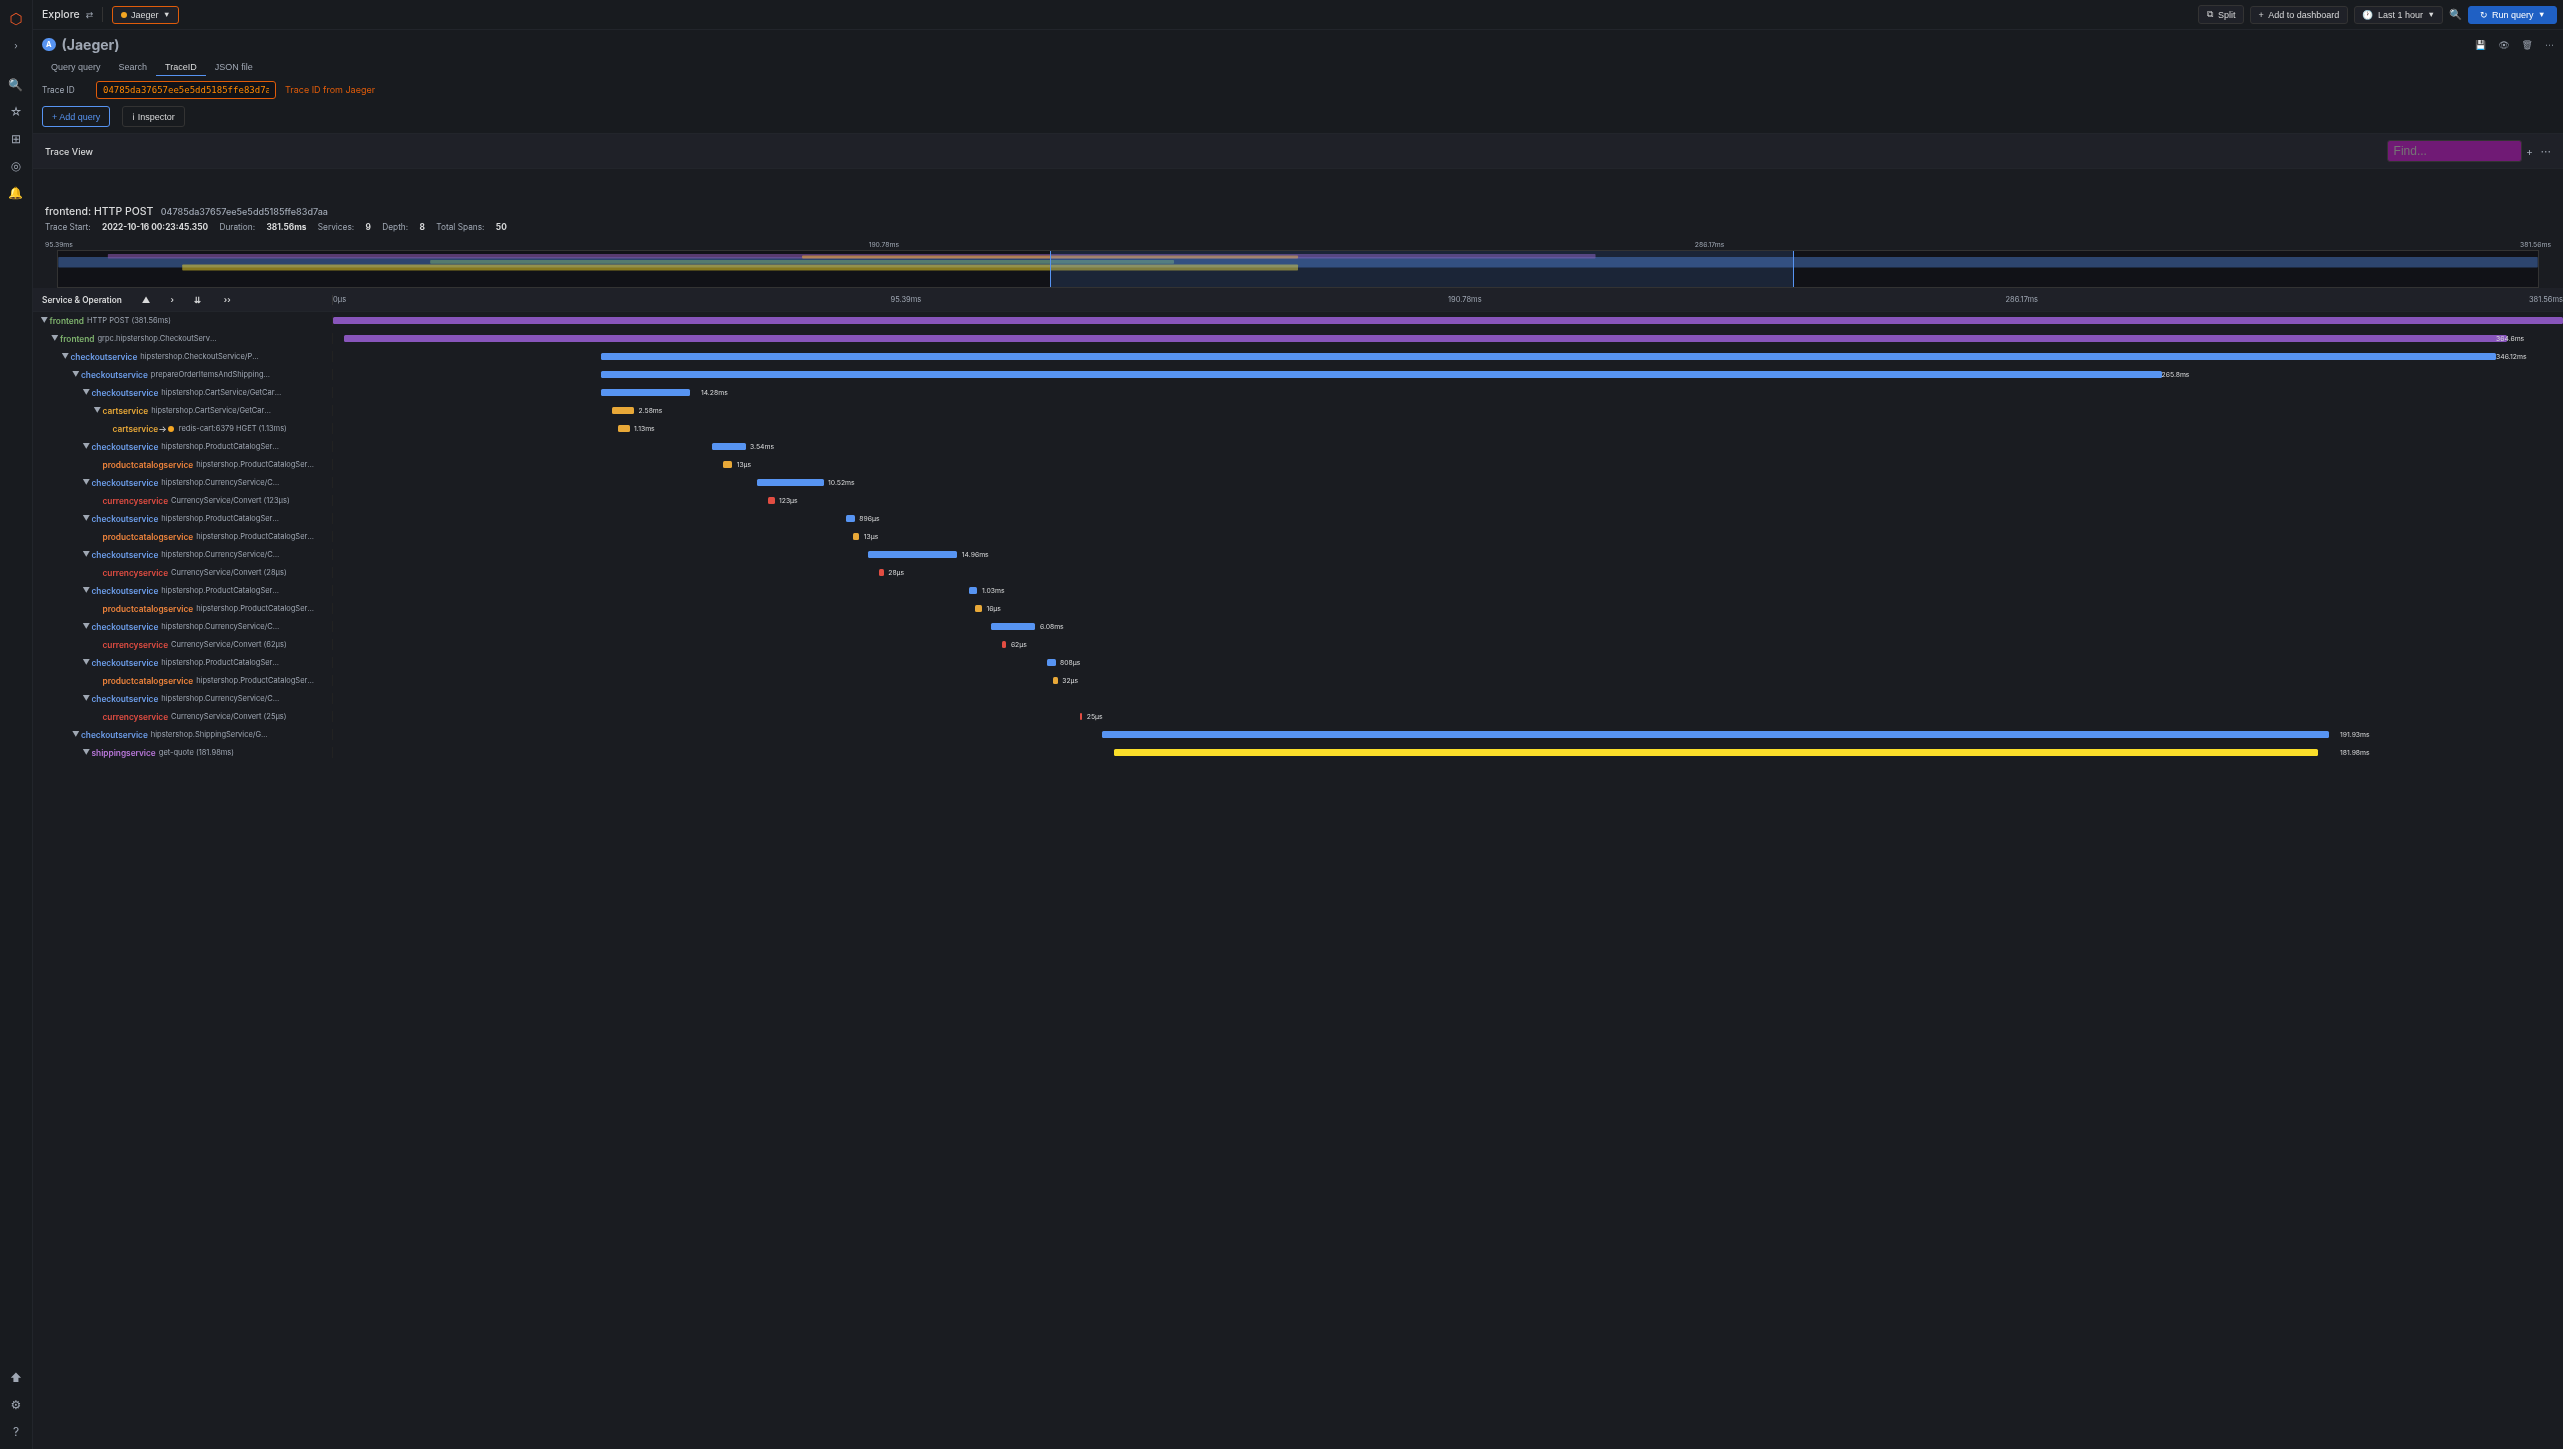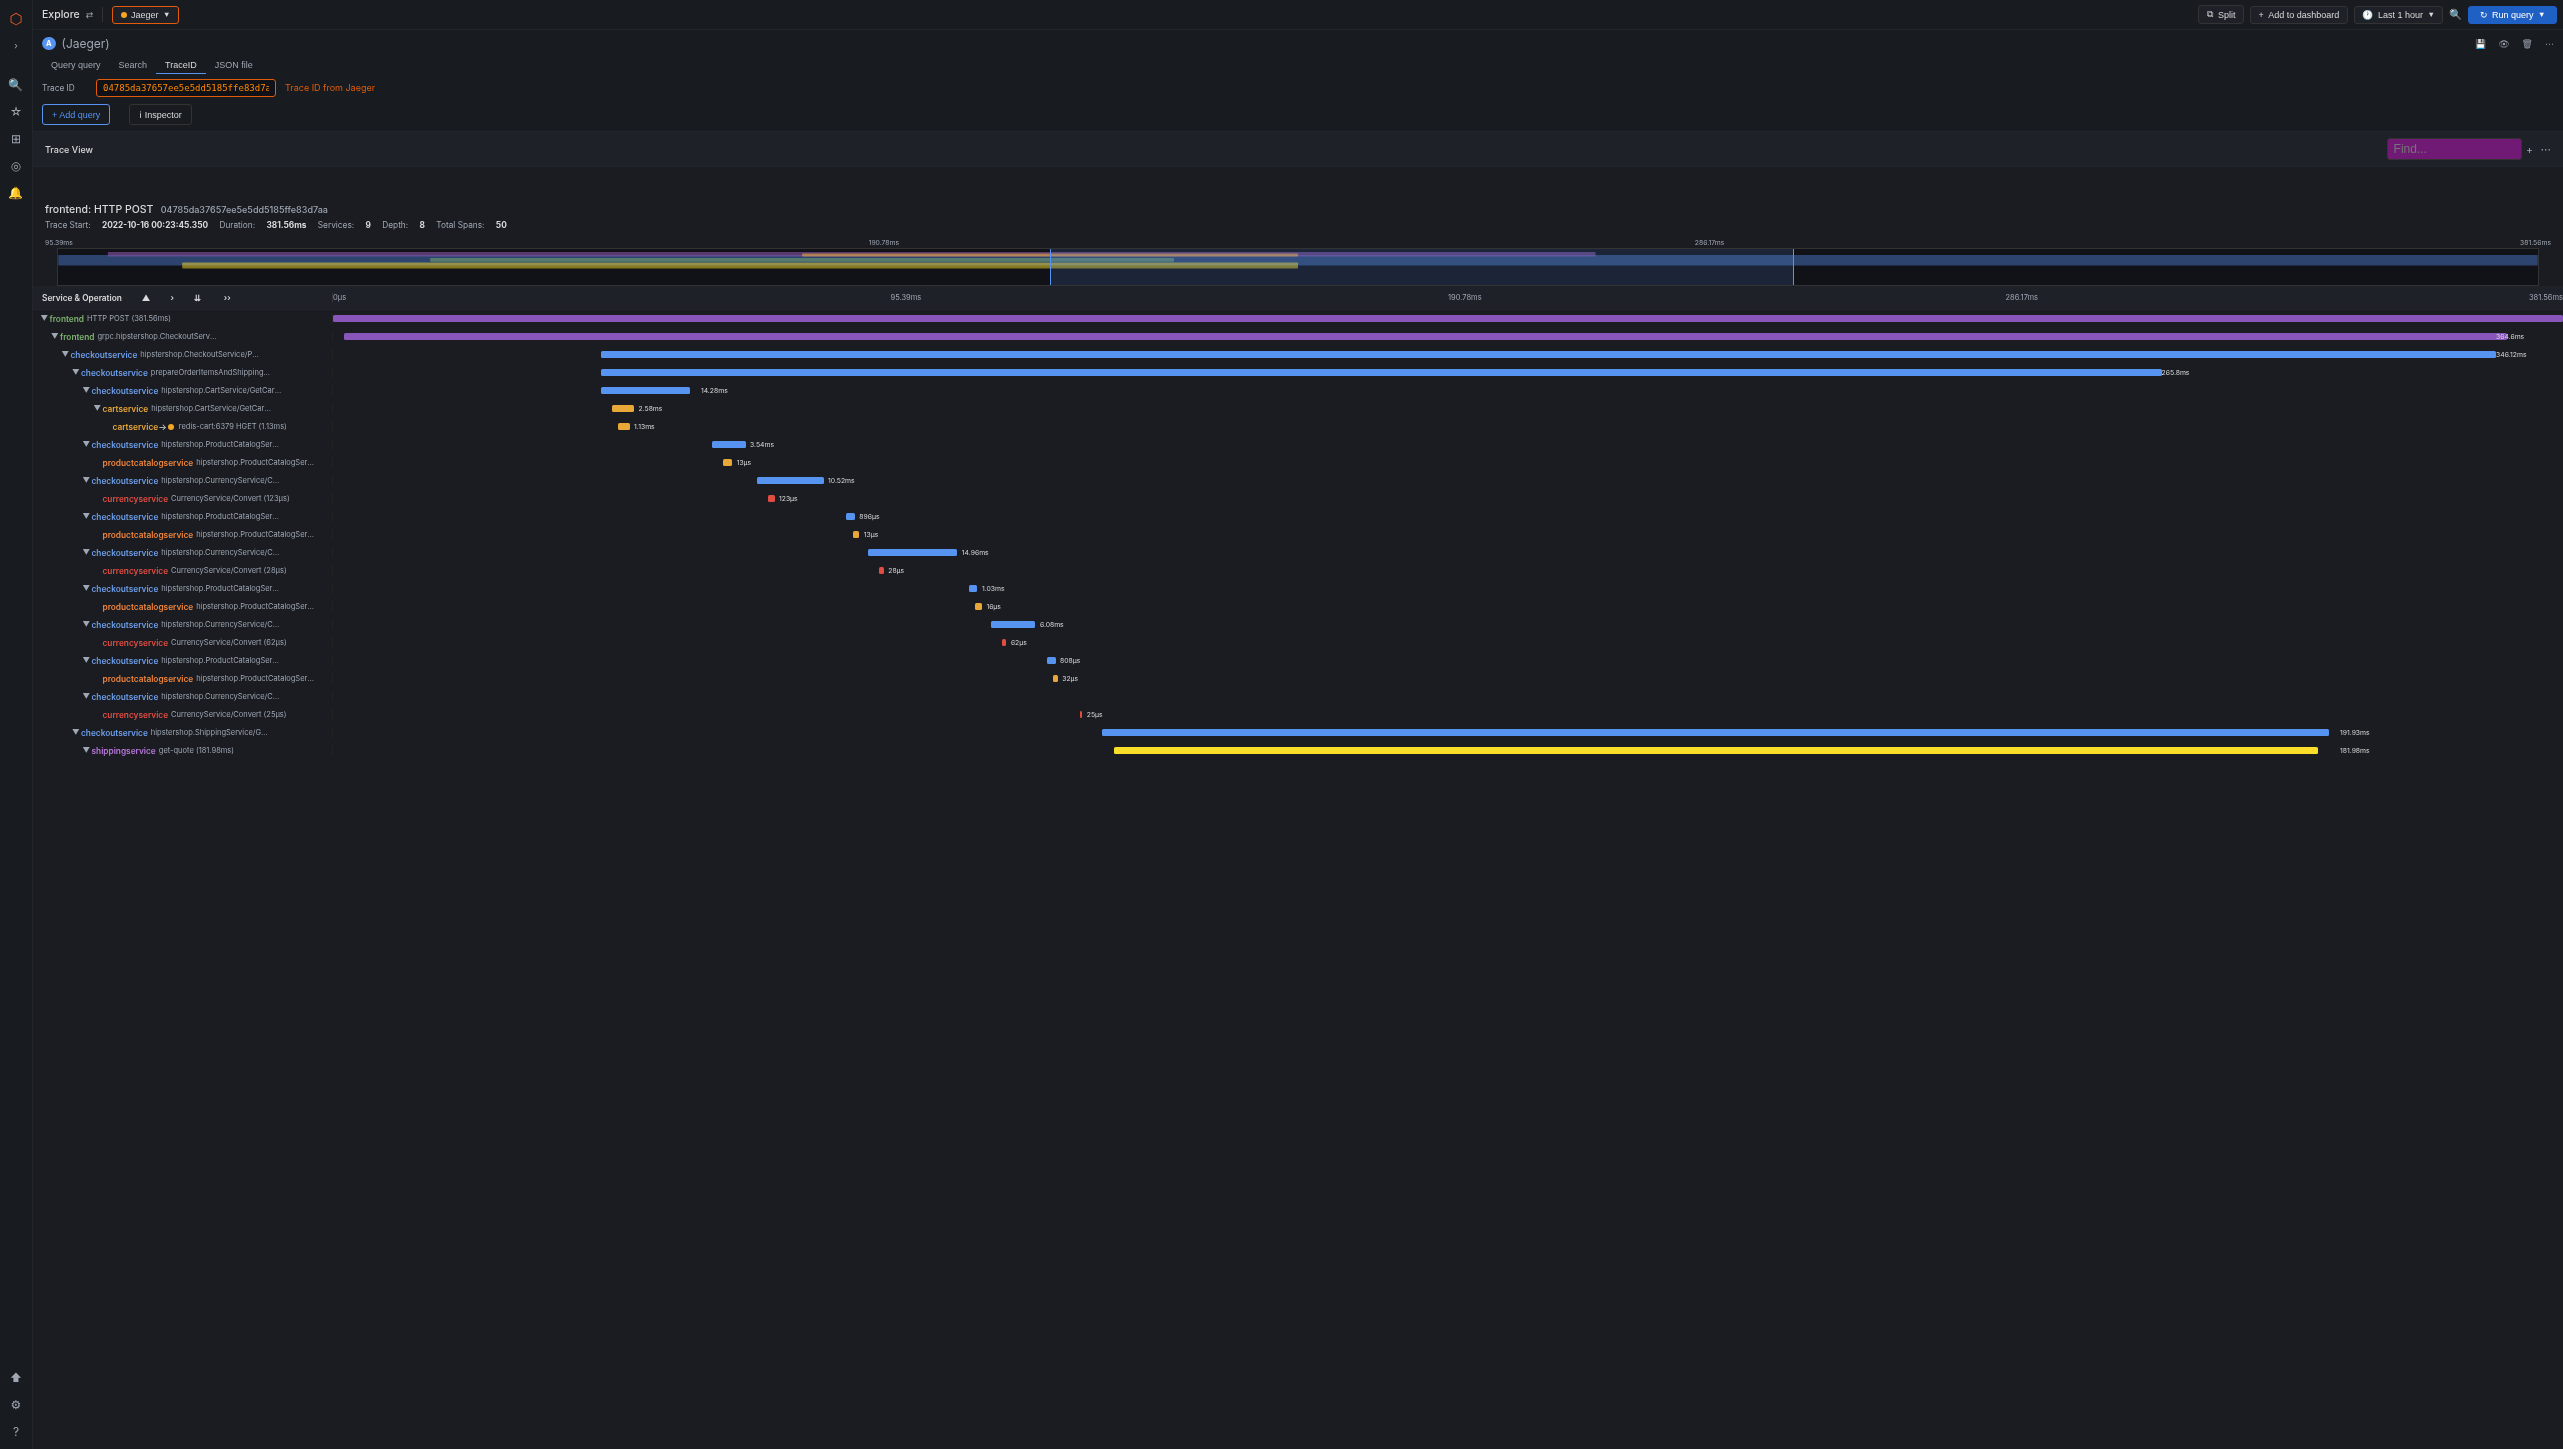--- a/index.html
+++ b/index.html
@@ -18,29 +18,29 @@
     .datasource-btn .dot { width: 6px; height: 6px; background: #f5a623; border-radius: 50%; }
     .nav-spacer { flex: 1; }
     .nav-actions { display: flex; align-items: center; gap: 6px; }
     .nav-btn { background: #1f2128; border: 0.8px solid #333; border-radius: 3px; color: #d8d9da; padding: 3px 7.5px; display: flex; align-items: center; gap: 4.5px; cursor: pointer; font-size: 9px; }
     .nav-btn-primary { background: #1f60c4; border: 0.8px solid #1f60c4; border-radius: 3px; color: #fff; padding: 3px 10.5px; display: flex; align-items: center; gap: 4.5px; cursor: pointer; font-size: 9px; font-weight: 500; }
 
     
     .query-panel { background: #181b1f; border-bottom: 0.8px solid #22252b; padding: 6px 9px; flex-shrink: 0; }
     .query-row-top { display: flex; align-items: center; gap: 6px; margin-bottom: 6px; }
     .query-label-a { background: #5794f2; color: #fff; border-radius: 50%; width: 13.5px; height: 13.5px; display: flex; align-items: center; justify-content: center; font-size: 7.5px; font-weight: bold; }
-    .query-jaeger-label { color: #9fa7b3; font-size: 12px; }
+    .query-jaeger-label { color: #9fa7b3; font-size: 14px; font-weight: bold; }
     .query-type-tabs { display: flex; gap: 0; }
     .query-tab { background: transparent; border: none; color: #9fa7b3; padding: 3px 9px; cursor: pointer; font-size: 9px; border-bottom: 1.5px solid transparent; }
     .query-tab.active { color: #d8d9da; border-bottom: 1.5px solid #5794f2; }
     .trace-id-row { display: flex; align-items: center; gap: 9px; margin-top: 4.5px; }
     .trace-id-label { color: #9fa7b3; font-size: 8.3px; min-width: 45px; }
     .trace-id-input { background: #111217; border: 1.5px solid #e05c0a; border-radius: 3px; color: #ff8800; padding: 3px 6px; font-size: 9px; width: 180px; font-family: monospace; }
     .trace-id-hint { color: #e05c0a; font-size: 9px; }
-    .query-actions { display: flex; gap: 19px; margin-top: 7.5px; }
+    .query-actions { display: flex; gap: 12px; margin-top: 7.5px; }
     .add-query-btn { background: transparent; border: 0.8px solid #5794f2; border-radius: 3px; color: #5794f2; padding: 3px 9px; cursor: pointer; font-size: 9px; display: flex; align-items: center; gap: 3px; }
     .inspector-btn { background: transparent; border: 0.8px solid #333; border-radius: 3px; color: #d8d9da; padding: 3px 9px; cursor: pointer; font-size: 9px; display: flex; align-items: center; gap: 3px; }
 
     
     .trace-view { flex: 1; overflow-y: auto; background: #1a1c21; padding: 0; }
     .trace-header-bar { background: #1f2128; padding: 6px 12px; border-bottom: 0.8px solid #22252b; display: flex; align-items: center; justify-content: space-between; }
     .trace-header-title { color: #d8d9da; font-size: 9px; font-weight: 500; }
     .trace-find { display: flex; align-items: center; gap: 4.5px; }
     .find-input { background: #701a75; border: 0.8px solid #333; border-radius: 3px; color: #d8d9da; padding: 3px 6px; font-size: 12px; width: 135px; }
     .trace-title { padding: 7.5px 12px 3px; font-size: 10.5px; font-weight: 500; color: #d8d9da; margin-top: 28px; }

